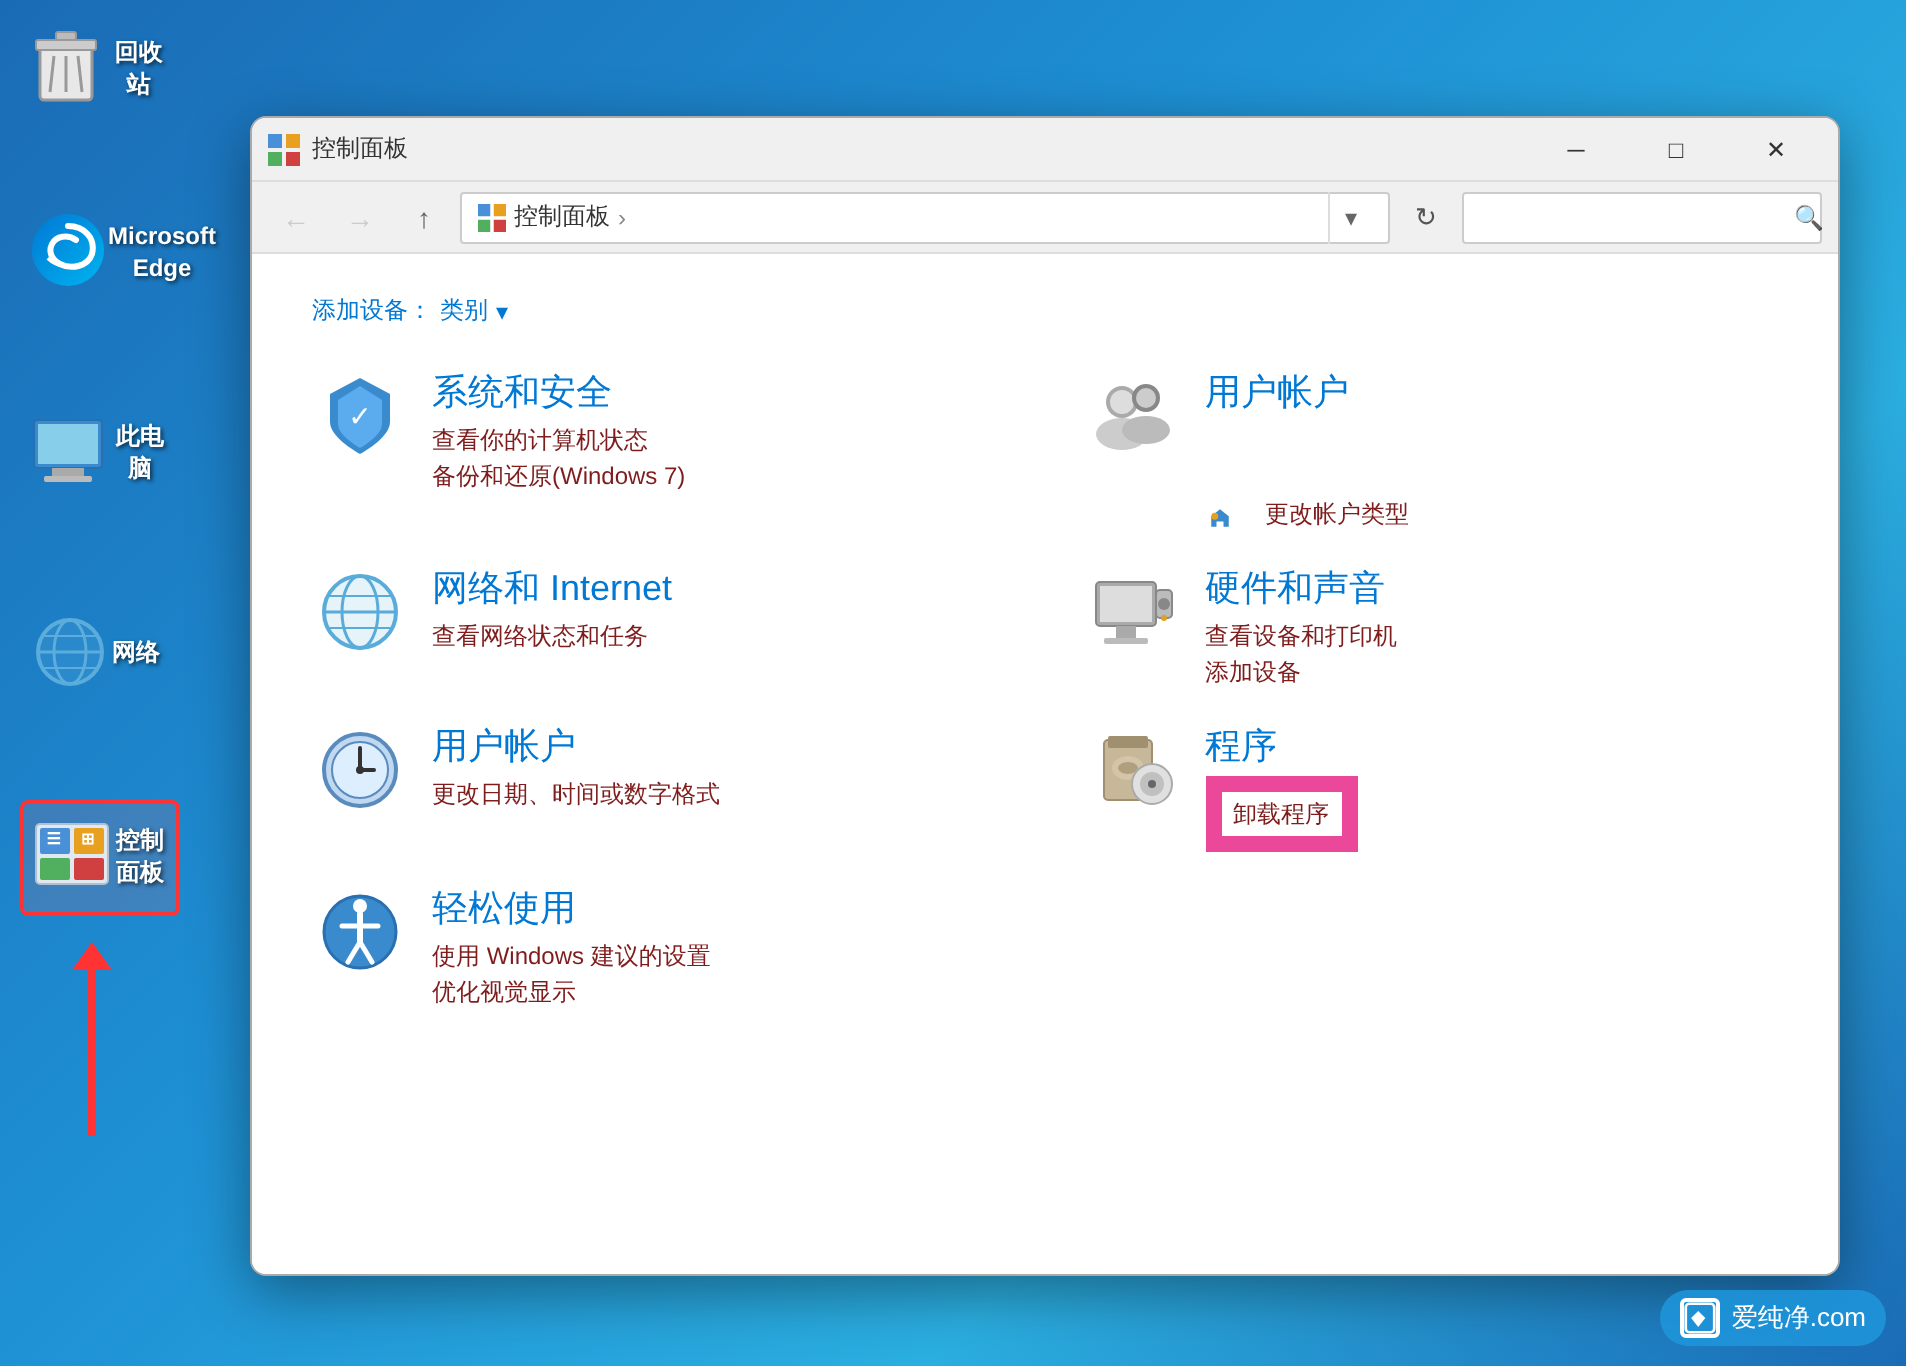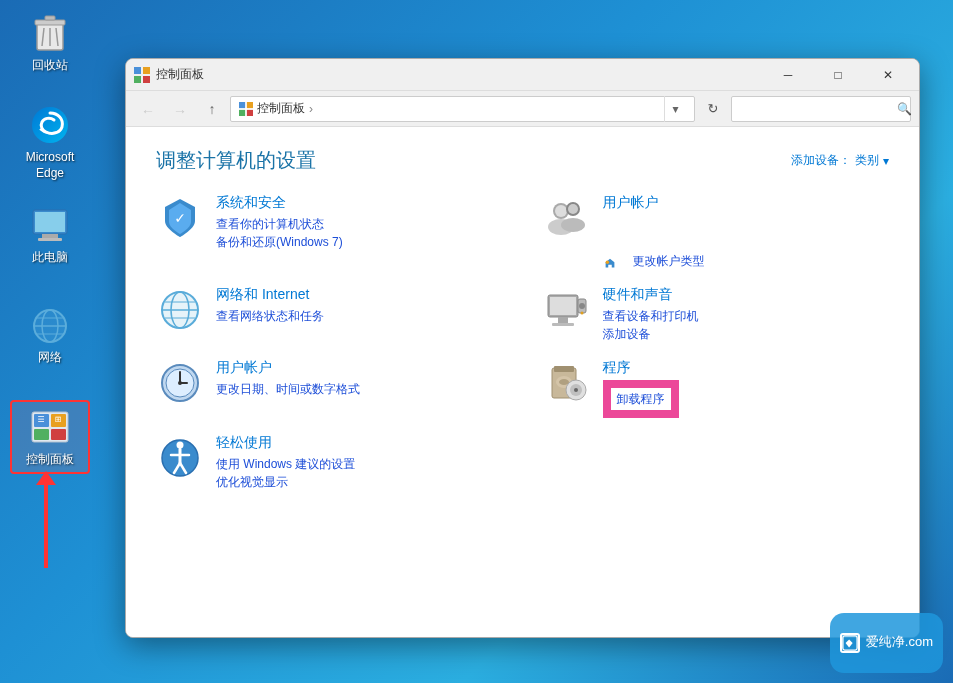--- a/index.html
+++ b/index.html
@@ -9,26 +9,27 @@
       background: linear-gradient(135deg, #1a6bb5 0%, #1e90d4 40%, #2baee0 70%, #1a6bb5 100%);
       font-family: 'Microsoft YaHei', '微软雅黑', Arial, sans-serif;
       position: relative;
       overflow: hidden;
     }
 
     
     .desktop-icon {
       position: absolute;
       display: flex;
-      flex-direction: column;
+      flex-direction: row;
       align-items: center;
       width: 80px;
       cursor: pointer;
       padding: 4px;
       border-radius: 4px;
+      font-weight: bold;
     }
     .desktop-icon .icon-img {
       width: 42px;
       height: 42px;
       display: flex;
       align-items: center;
       justify-content: center;
       margin-bottom: 4px;
     }
     .desktop-icon .icon-label {
@@ -235,55 +236,56 @@
     .cat-icon {
       width: 48px;
       height: 48px;
       flex-shrink: 0;
       display: flex;
       align-items: center;
       justify-content: center;
     }
     .cat-text {}
     .cat-title {
-      font-size: 14px;
+      font-size: 18px;
       color: #0078d4;
       margin-bottom: 3px;
       cursor: pointer;
     }
     .cat-sub {
       font-size: 12px;
       color: #0078d4;
       line-height: 1.5;
     }
     .cat-sub a {
       display: block;
-      color: #1d4ed8;
+      color: #7f1d1d;
       text-decoration: none;
     }
 
     
     .highlight-box {
       border: 8px solid #ec4899;
       padding: 2px 6px;
       display: inline-block;
       background: white;
     }
 
     
     .watermark {
       position: absolute;
       bottom: 10px;
       right: 10px;
       background: rgba(30,150,220,0.85);
       color: white;
-      padding: 20px 10px;
+      padding: 4px 10px;
       font-size: 13px;
       border-radius: 14px;
       display: flex;
+      align-items: center;
       gap: 6px;
     }
     .watermark-logo {
       width: 20px;
       height: 20px;
       border: 2px solid white;
       border-radius: 3px;
       display: flex;
       align-items: center;
       justify-content: center;
@@ -413,21 +415,20 @@
     <div class="refresh-btn">↻</div>
     <div class="search-box">
       <input type="text" style="font-size: 12px; color: rgb(51, 51, 51); border: none; outline: none; flex: 1 1 0%;">
       <span class="search-icon-sm">🔍</span>
     </div>
   </div>
 
   <div class="cp-content">
 
     <div class="content-header">
-      <div class="content-title">调整计算机的设置</div>
       <div class="view-mode">
         <span>添加设备：</span>
         <span>类别</span>
         <span>▾</span>
       </div>
     </div>
 
     <div class="categories">
 
       <div class="category-item">

